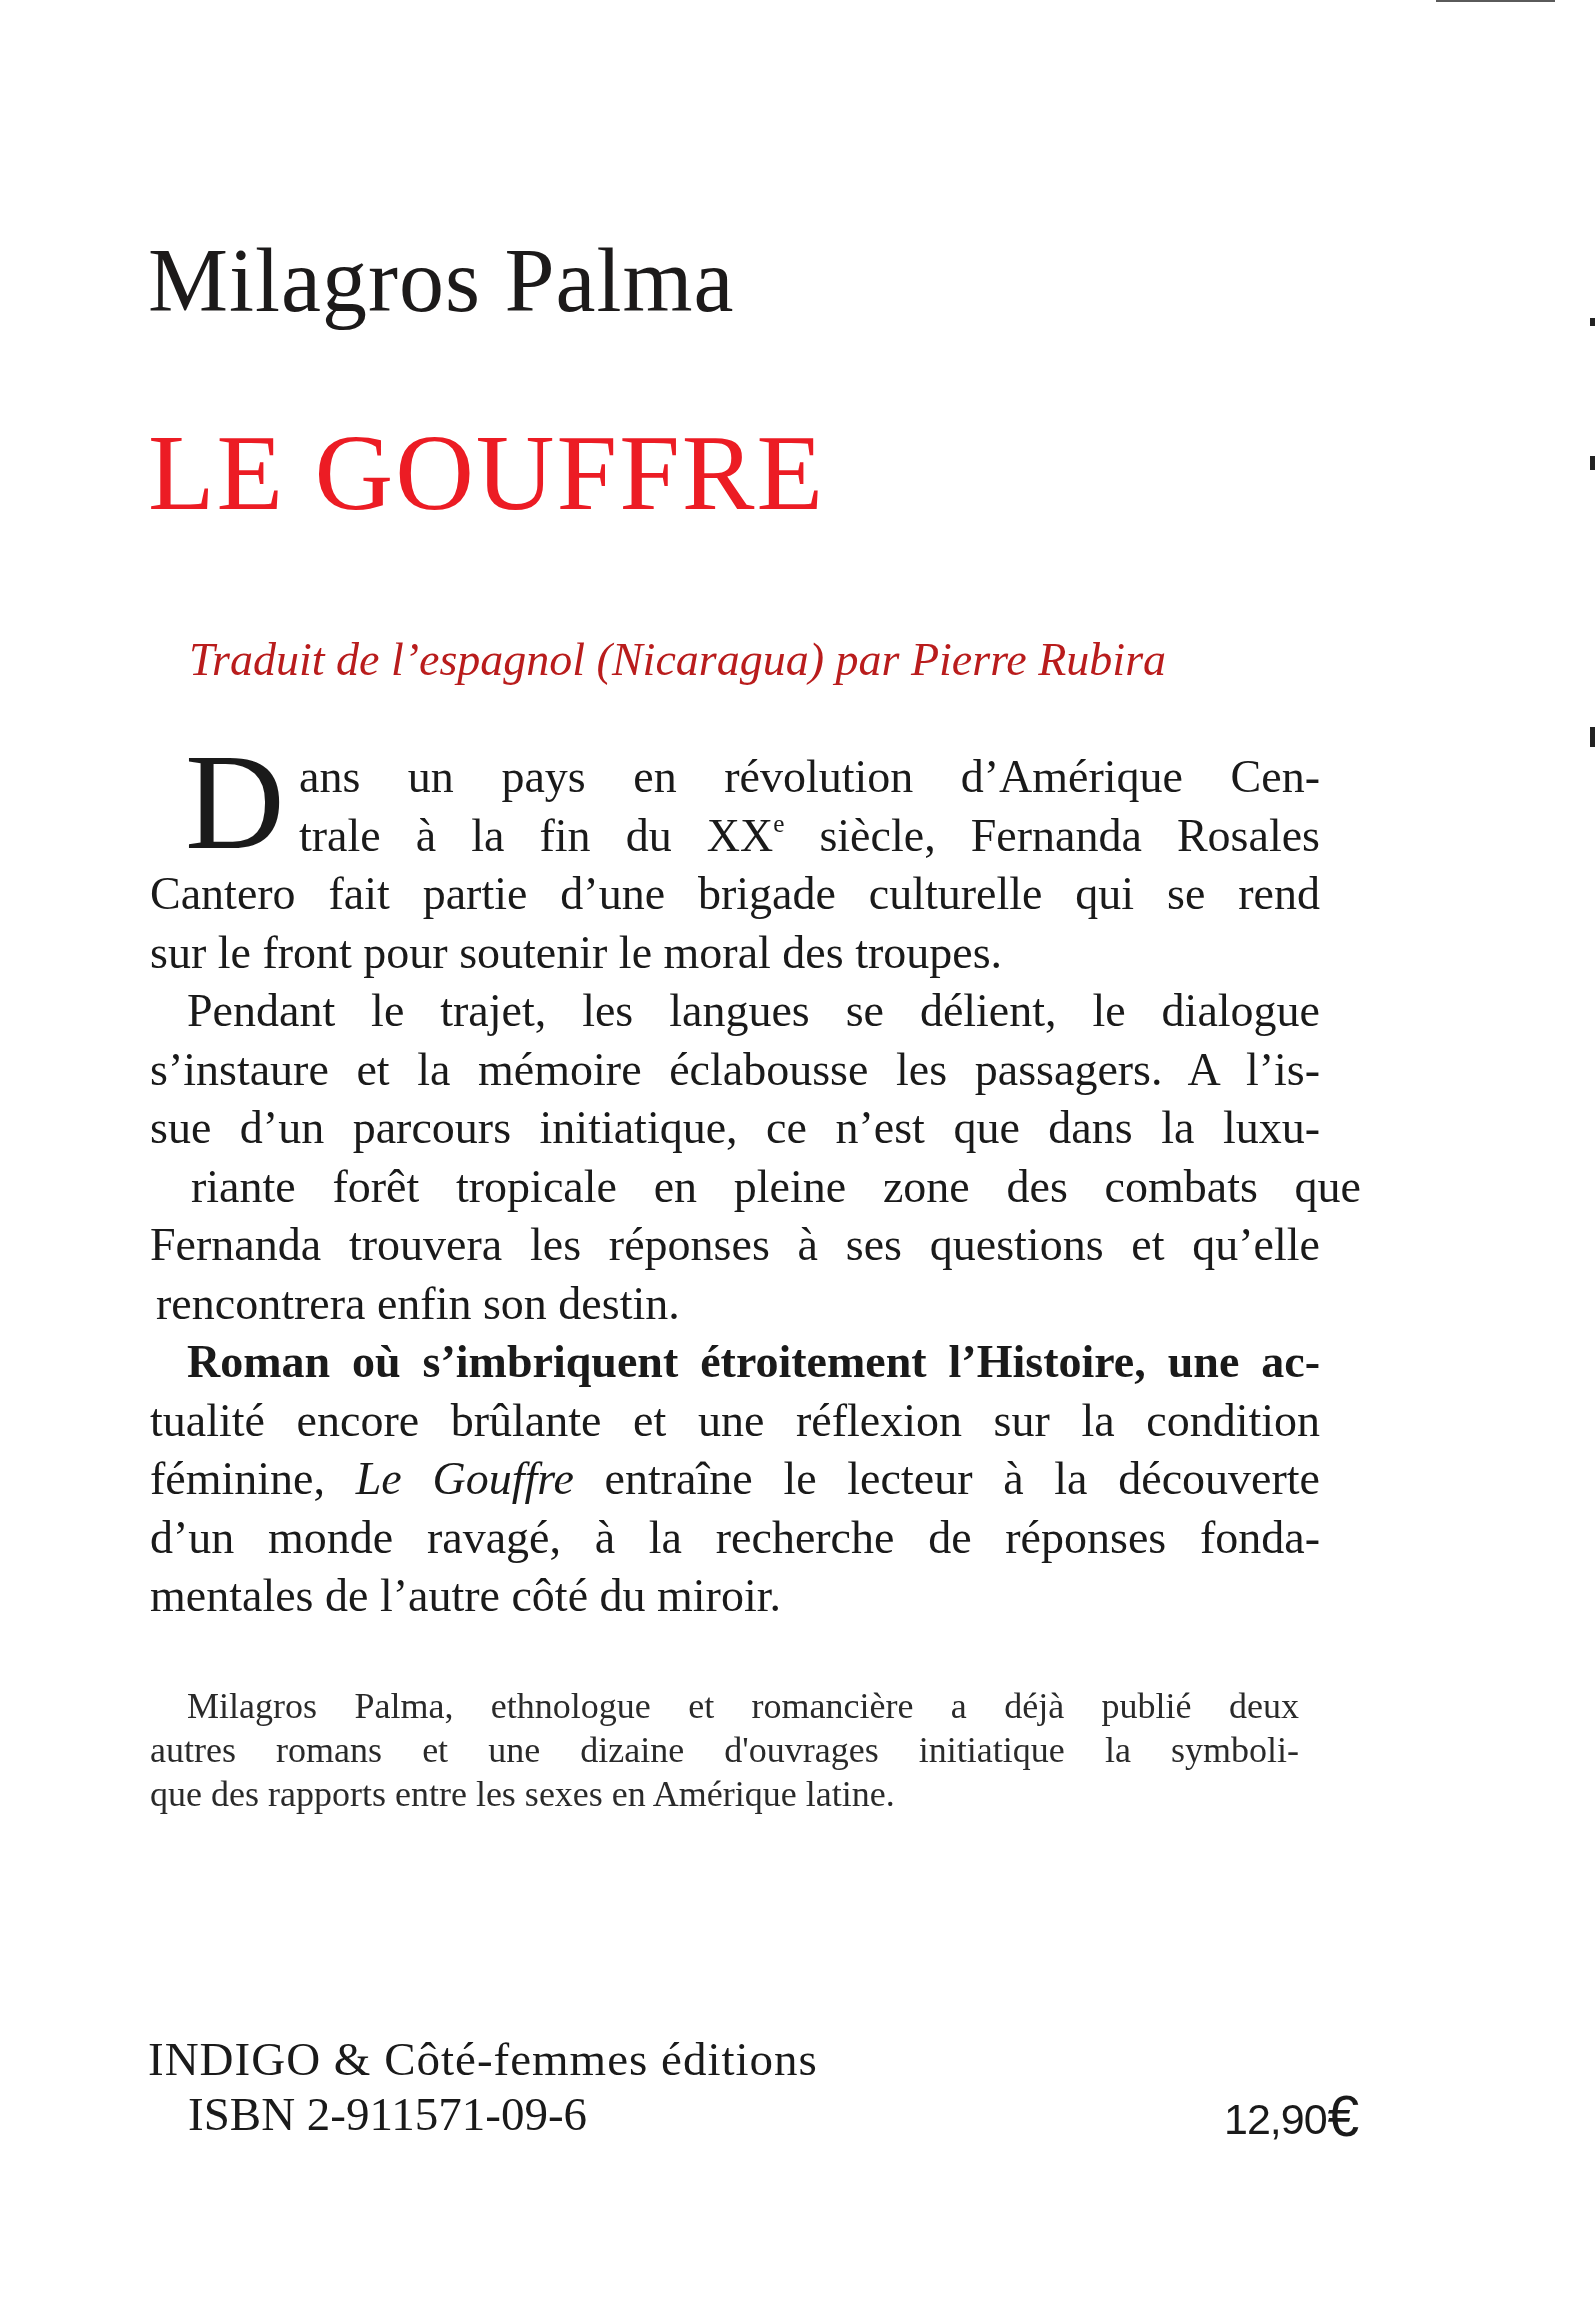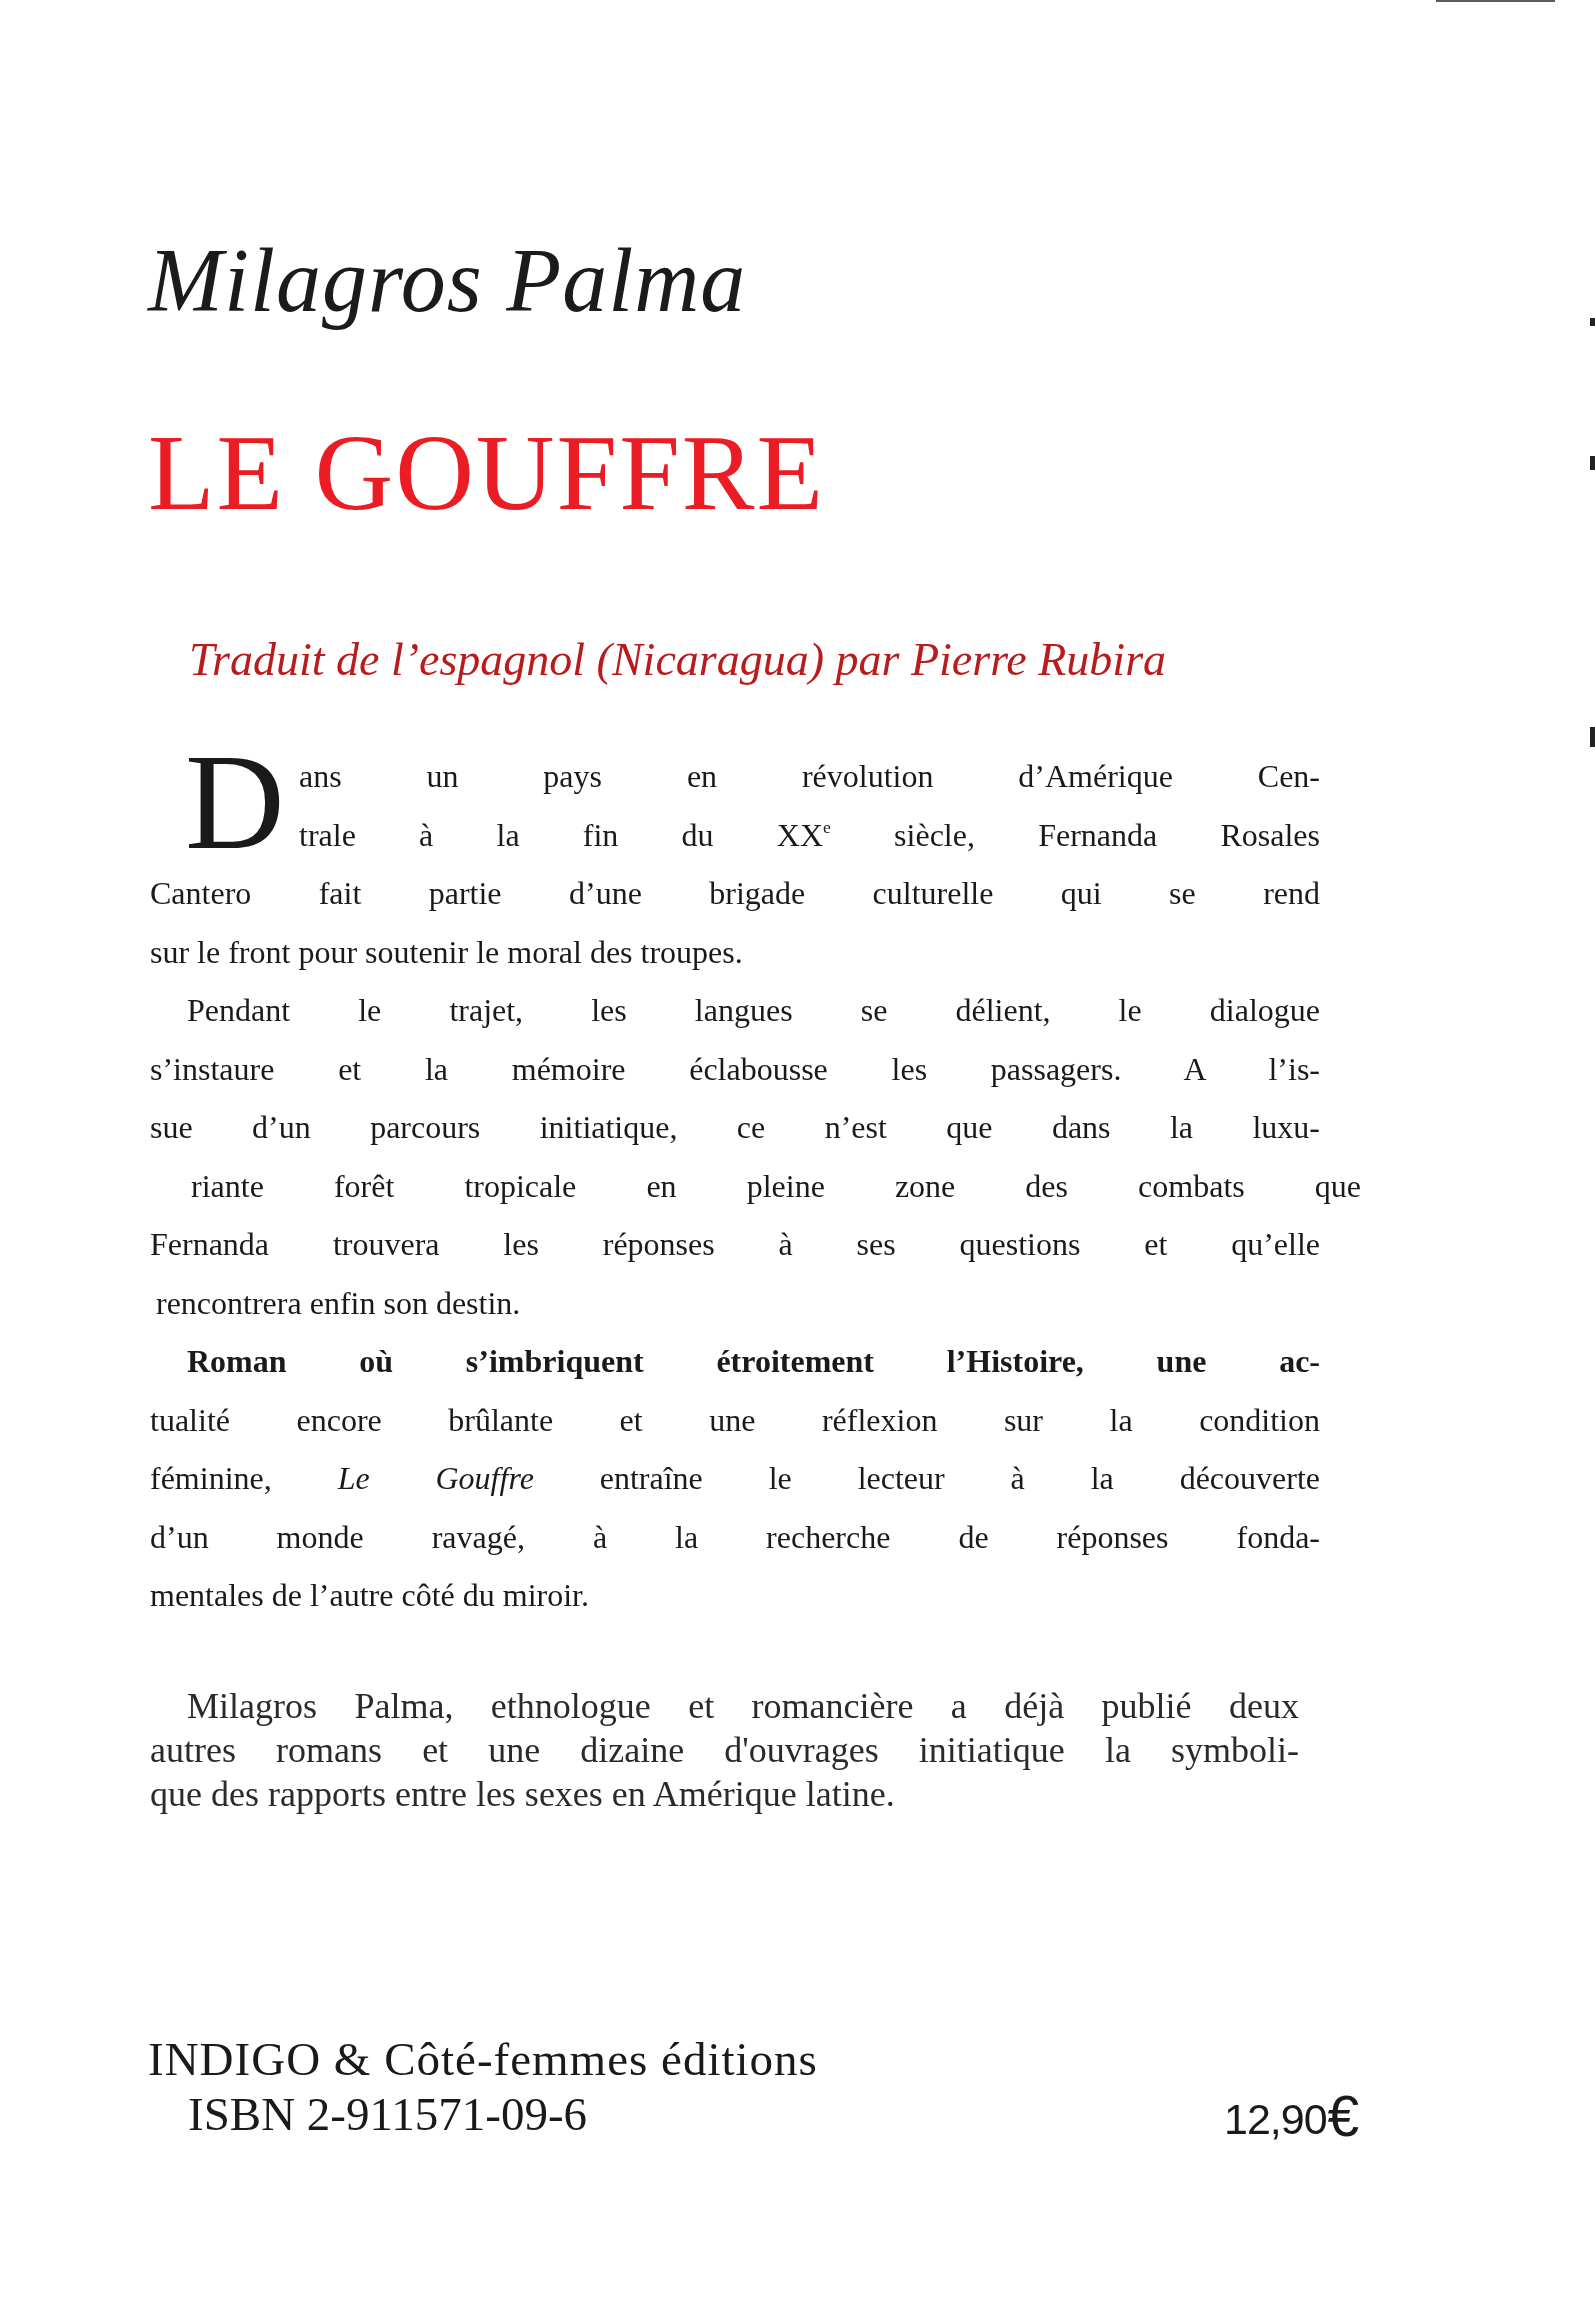--- a/index.html
+++ b/index.html
@@ -32,21 +32,20 @@
     background: #222;
   }
 
   #author {
     left: 148px;
     top: 232px;
     font-size: 90px;
     line-height: 98px;
     letter-spacing: 1px;
     color: #1c1a1a;
-    font-style: italic;
   }
   #title {
     left: 148px;
     top: 414px;
     font-size: 109px;
     line-height: 117px;
     color: #ec1c24;
     letter-spacing: 2px;
   }
   #subtitle {
@@ -61,21 +60,21 @@
   #dropcap {
     left: 185px;
     top: 733px;
     font-size: 138px;
     line-height: 138px;
     color: #1a1a1a;
   }
 
   .body-line {
     position: absolute;
-    font-size: 32px;
+    font-size: 46px;
     line-height: 59px;
     height: 59px;
     white-space: nowrap;
     color: #1a1a1a;
   }
   .body-line.just {
     text-align: justify;
     text-align-last: justify;
   }
 

